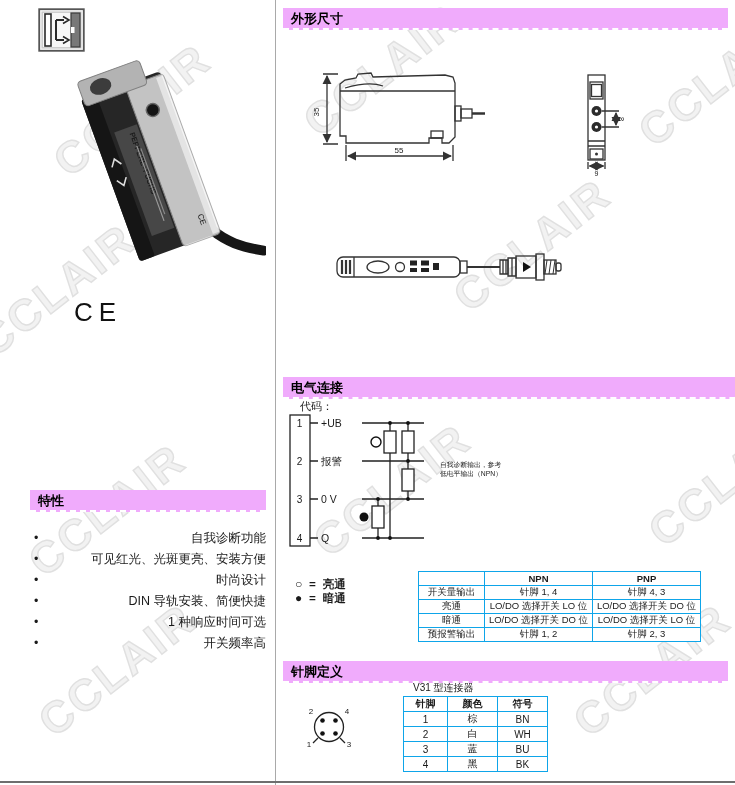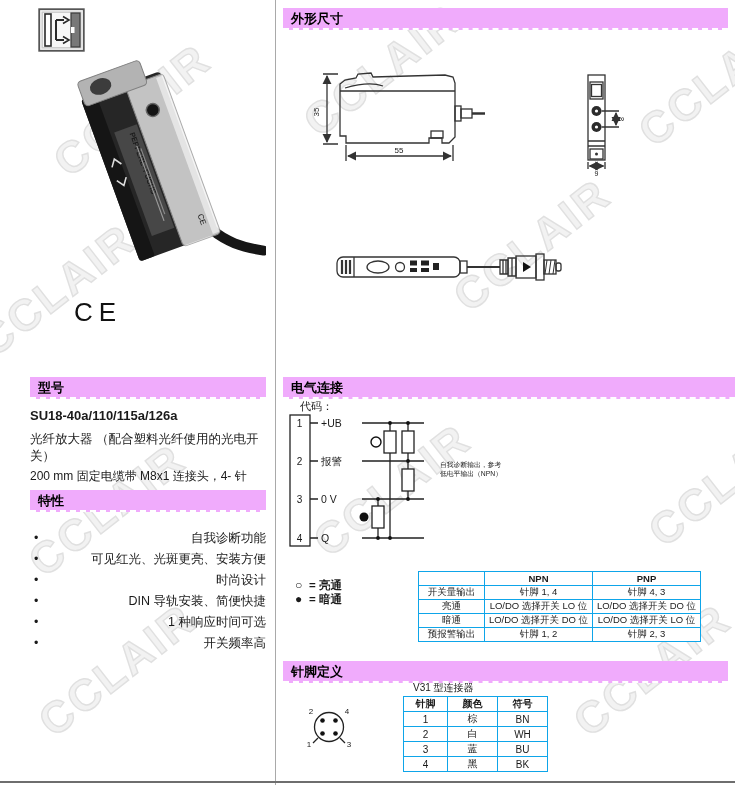--- a/index.html
+++ b/index.html
@@ -90,26 +90,20 @@
       <text transform="rotate(90 106 78)" x="106" y="78" font-size="7.5" font-weight="bold" fill="#ffffff">PEPPERL+FUCHS</text>
       <rect x="108" y="92" width="1.2" height="80" fill="#9a9a9a"></rect>
       <rect x="111" y="96" width="1.2" height="70" fill="#8a8a8a"></rect>
       <path d="M78,104 l5,-7 l5,7 M78,118 l5,7 l5,-7" stroke="#dddddd" stroke-width="1.6" fill="none"></path>
       <text transform="rotate(90 142 178)" x="142" y="178" font-size="8" fill="#eeeeee">CE</text>
     </g>
   </svg>
 
   <div class="abs col ce-mark" style="left:74px;top:297px;">CE</div>
 
-  <div class="abs col" style="left:30px;top:377px;width:236px;">
-    <div class="sec-bar">型号</div>
-    <div class="model-title">SU18-40a/110/115a/126a</div>
-    <div class="model-line1">光纤放大器 （配合塑料光纤使用的光电开关）</div>
-    <div class="model-line2">200 mm 固定电缆带 M8x1 连接头，4- 针</div>
-  </div>
 
   <div class="abs col" style="left:30px;top:490px;width:236px;">
     <div class="sec-bar">特性</div>
     <ul class="features">
       <li>自我诊断功能</li>
       <li>可见红光、光斑更亮、安装方便</li>
       <li>时尚设计</li>
       <li>DIN 导轨安装、简便快捷</li>
       <li>1 种响应时间可选</li>
       <li>开关频率高</li>
@@ -219,21 +213,21 @@
     <circle cx="95" cy="101" r="1.9" fill="#111"></circle>
       <circle cx="95" cy="140" r="1.9" fill="#111"></circle>
 
     <circle cx="93" cy="44" r="5" fill="#fff" stroke="#111" stroke-width="1.4"></circle>
     <circle cx="81" cy="119" r="4.5" fill="#111"></circle>
 
     <text x="157" y="69" font-size="6.8">自我诊断输出，参考</text>
     <text x="157" y="78" font-size="6.8">低电平输出（NPN）</text>
   </svg>
 
-  <div class="abs col legend" style="left:295px;top:578px;">
+  <div class="abs col legend" style="left:295px;top:578px;font-family:Liberation Mono, monospace;">
     <div>
       <span class="lsym">○</span><span>= 亮通</span>
     </div>
     <div>
       <span class="lsym">●</span><span>= 暗通</span>
     </div>
   </div>
 
   <table class="abs col dtable out-table" style="left:418px;top:571px;width:282px;">
     <colgroup>

